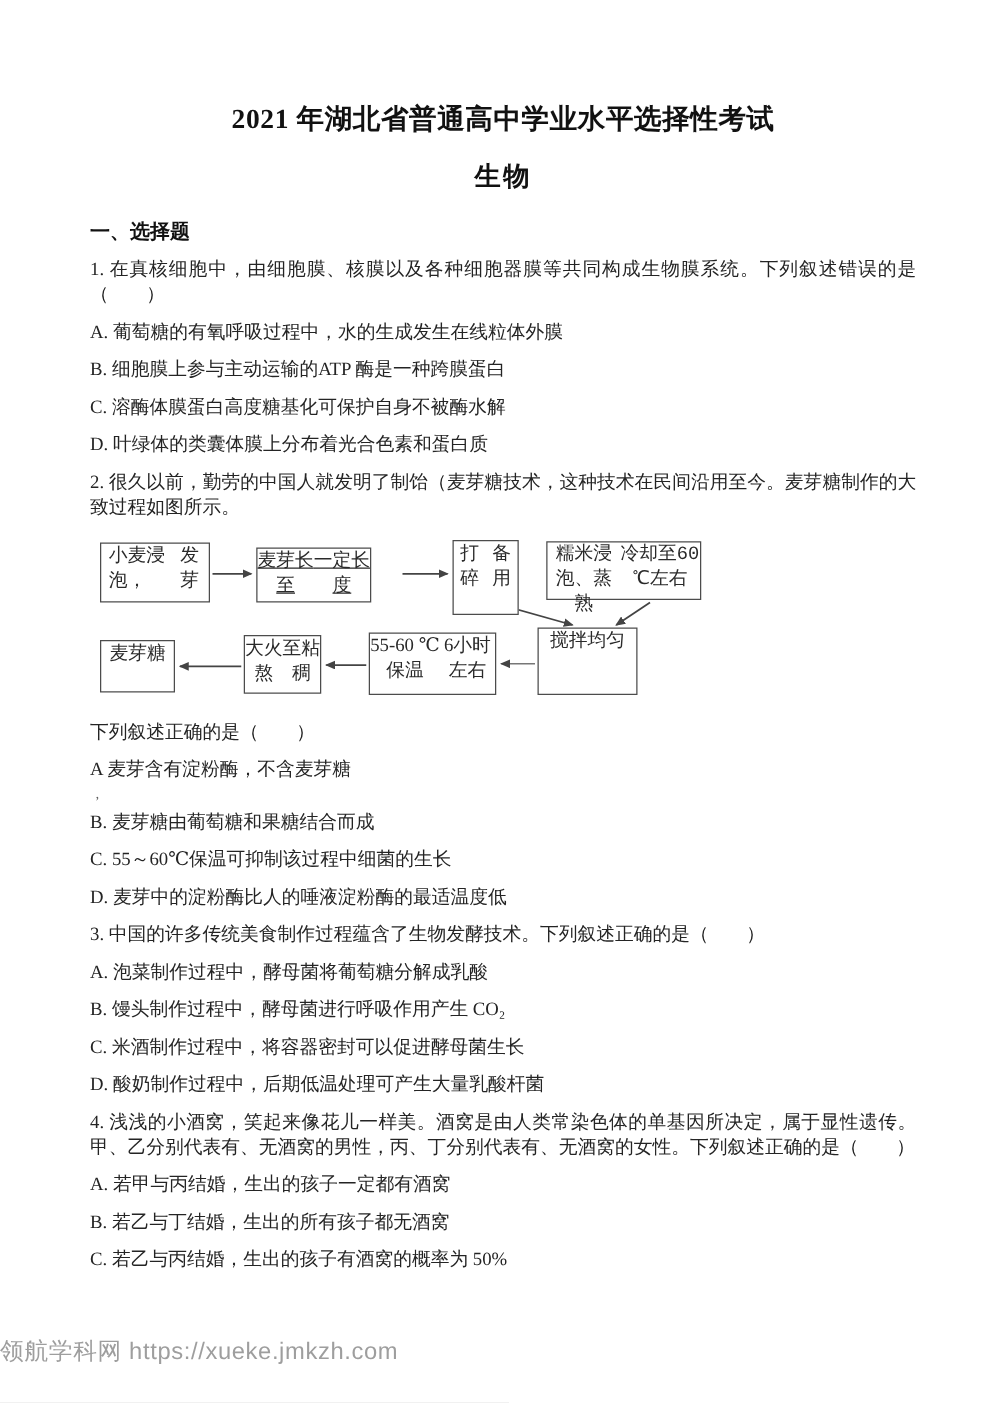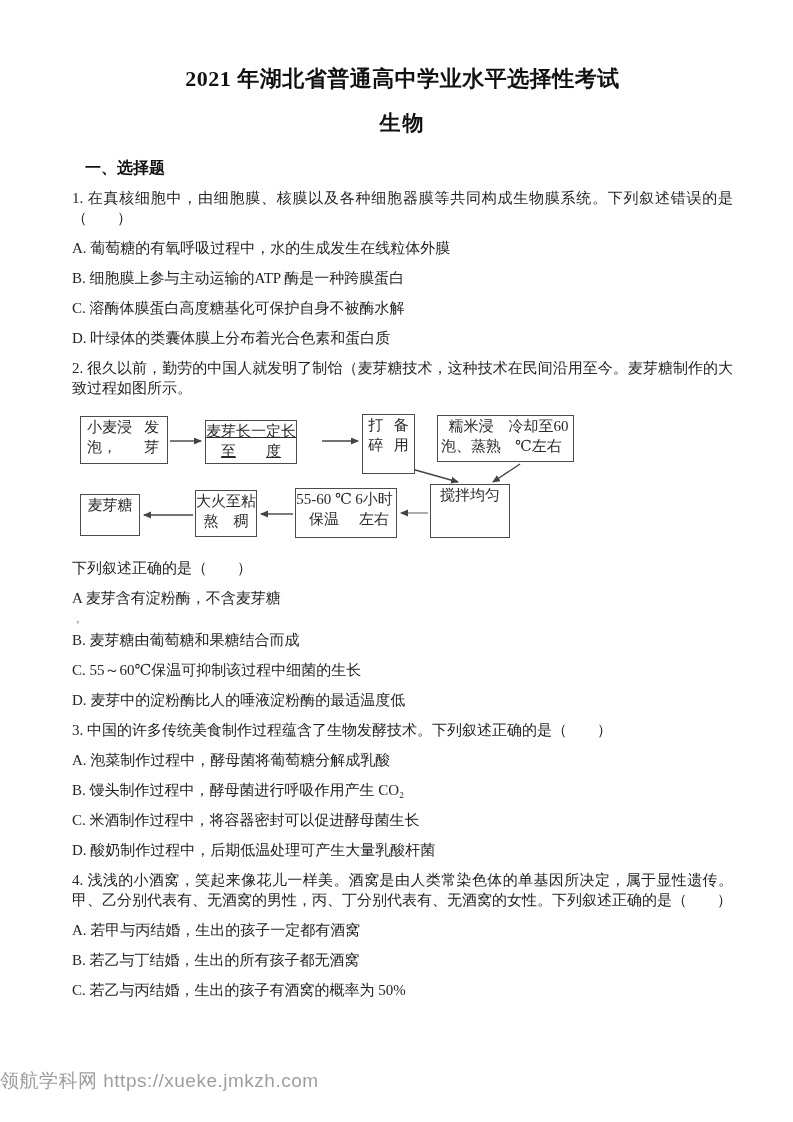--- a/index.html
+++ b/index.html
@@ -7,29 +7,29 @@
     position:relative;
     width:793px;height:1122px;
     margin:0 auto;
     background:#ffffff;
     font-family:"Liberation Serif","DejaVu Serif",serif;
     color:#222222;
     overflow:hidden;
   }
   .content{position:absolute;left:72px;top:64px;width:661px;}
   h1.title{
-    margin:0;font-size:22px;line-height:30px;font-weight:bold;
+    margin:16px;font-size:22px;line-height:30px;font-weight:bold;
     text-align:center;letter-spacing:0.5px;color:#111;
   }
   h2.subtitle{
     margin:14px 0 0;font-size:21px;line-height:30px;font-weight:bold;
     text-align:center;letter-spacing:2px;color:#111;
   }
   .sec{
-    margin:18px 13px 0;font-size:16px;line-height:24px;font-weight:bold;color:#111;font-family:Liberation Serif, serif;
+    margin:18px 0 0;font-size:16px;line-height:24px;font-weight:bold;color:#111;font-family:Liberation Serif, serif;
   }
   p.line{
     margin:0 0 10px;font-size:15px;line-height:20px;
     text-align:justify;color:#242424;
   }
   p.stem{margin-top:8px;}
   .gap6{margin-top:6px;}
   .gap4{margin-top:4px;}
   .stray{
     height:12px;font-size:11px;line-height:12px;color:#555;
@@ -44,21 +44,21 @@
     position:absolute;box-sizing:border-box;
     border:1.5px solid #4c4c4c;background:#fff;
     font-size:15px;line-height:20px;color:#2a2a2a;
     display:flex;flex-direction:row;justify-content:center;
     text-align:center;
   }
   .fbox span{display:block;}
   .b1{left:8px;  top:8px;  width:88px; height:48px; text-align:left;padding-left:6px;}
   .b2{left:133px;top:12px; width:92px;height:44px;text-decoration:underline;}
   .b3{left:290px;top:6px;  width:53px; height:60px;}
-  .b4{left:365px;top:7px;  width:137px;height:47px;}
+  .b4{left:365px;top:7px;  width:124px;height:47px;font-family:Liberation Mono, monospace;}
   .b5{left:8px;  top:86px; width:60px; height:42px;}
   .b6{left:123px;top:82px; width:62px; height:47px;}
   .b7{left:223px;top:80px; width:102px;height:50px;}
   .b8{left:358px;top:76px; width:80px; height:54px;}
   
   .footer{
     position:absolute;left:0;top:1068px;width:686px;
     font-family:"Liberation Sans","DejaVu Sans",sans-serif;
     font-size:19px;color:#9e9e9e;letter-spacing:0.5px;
   }

